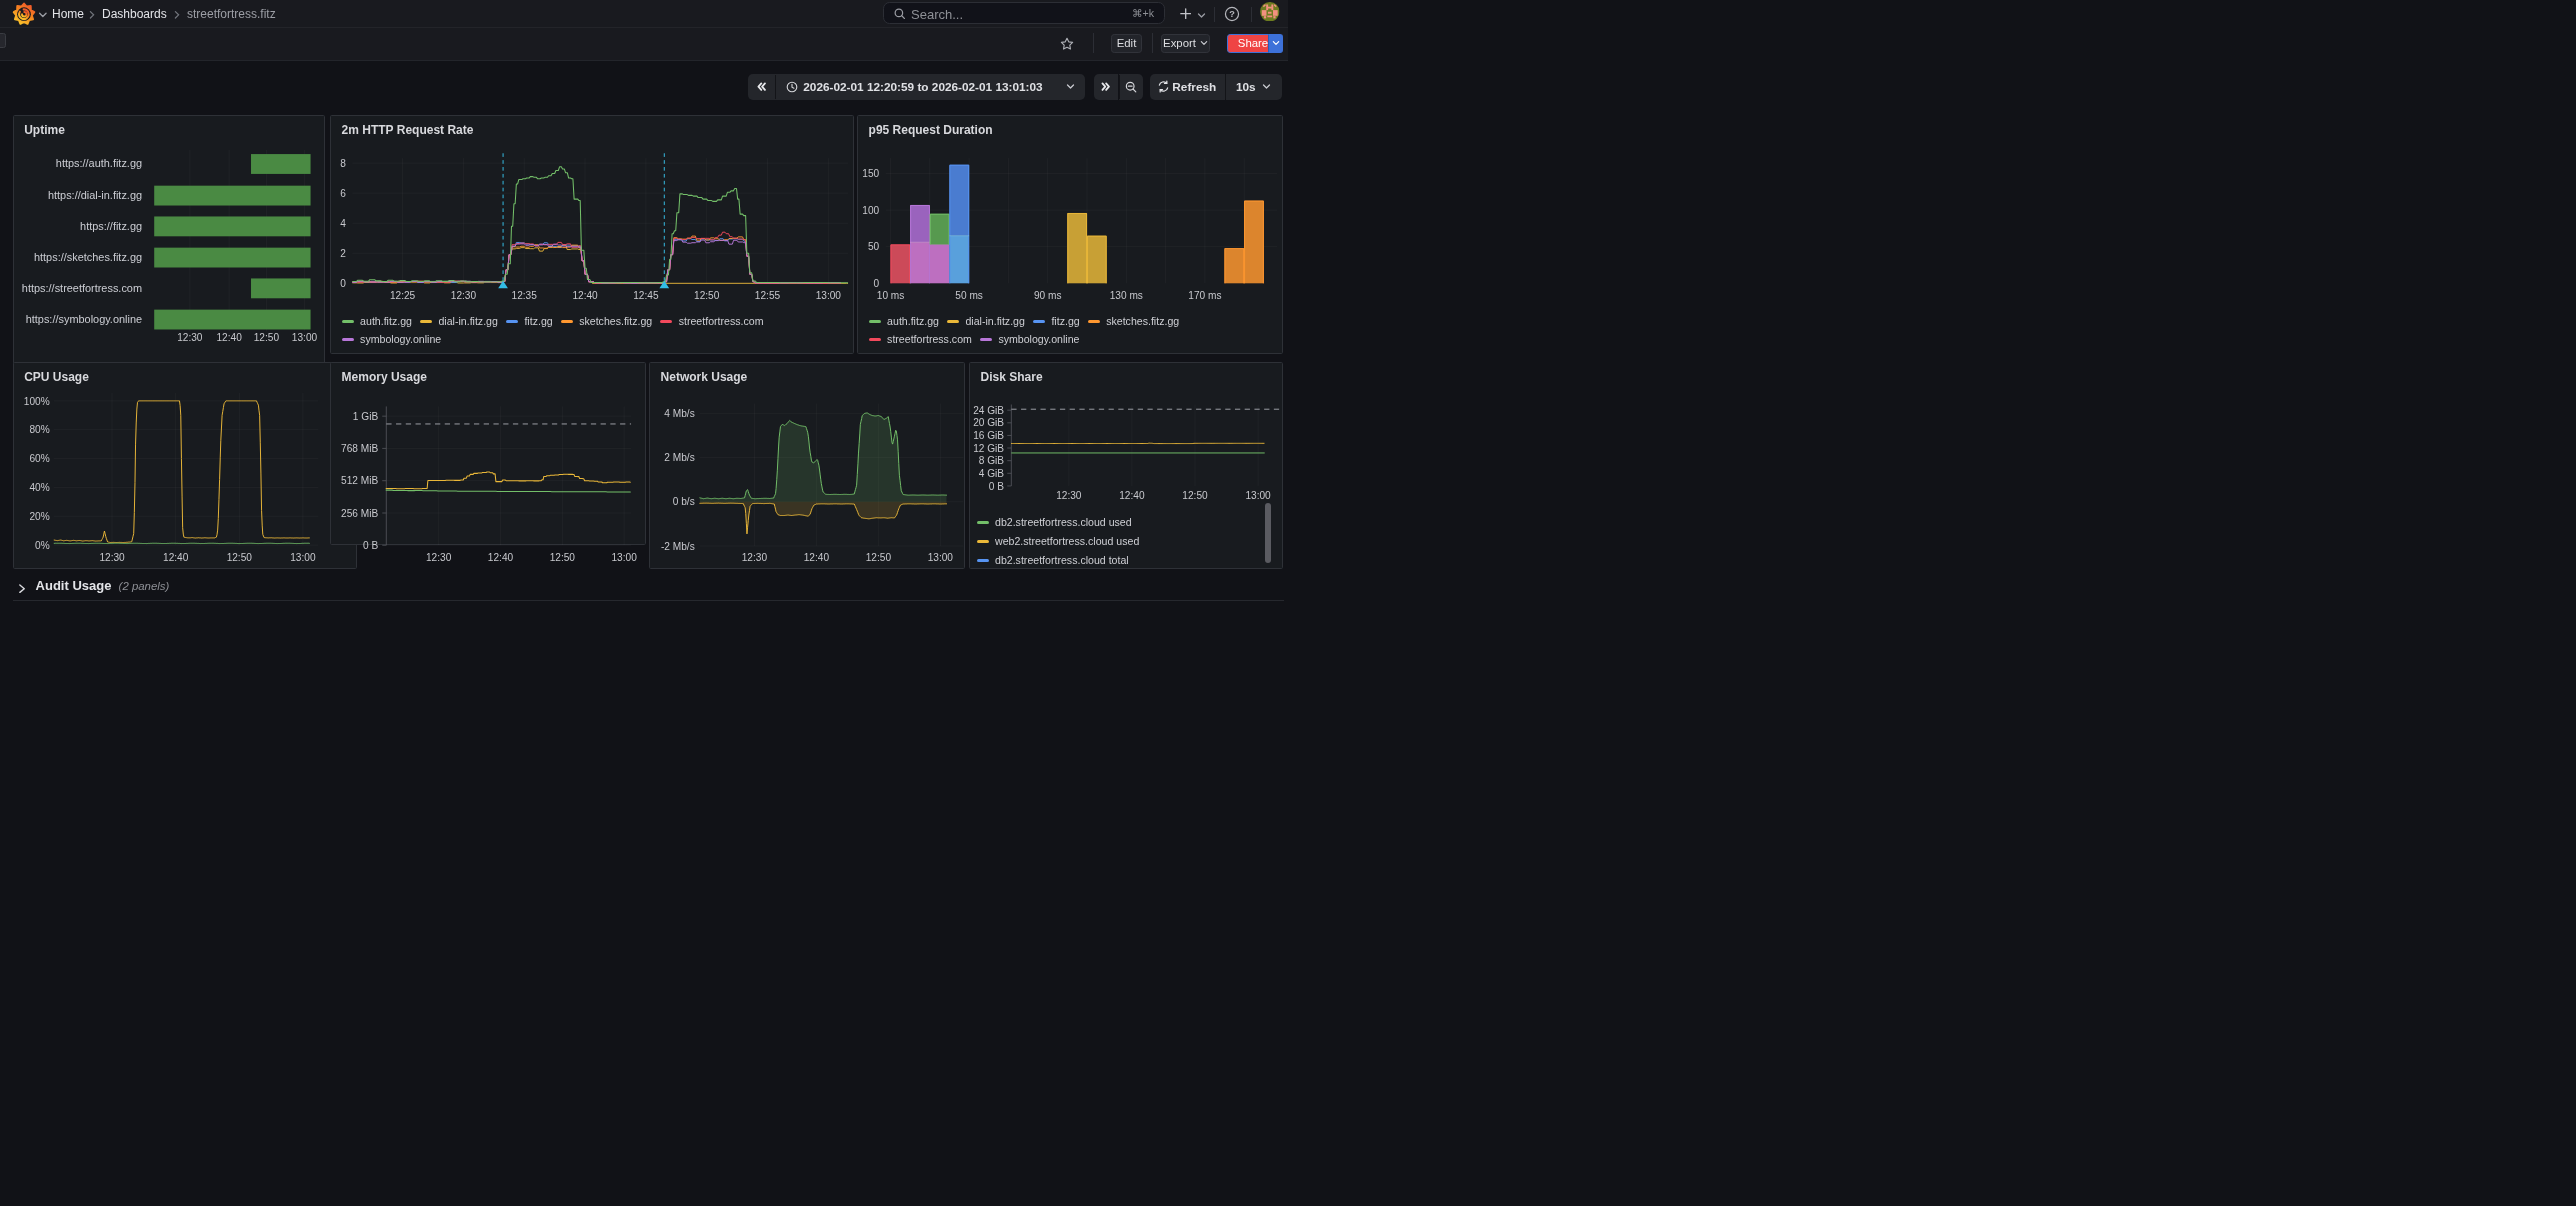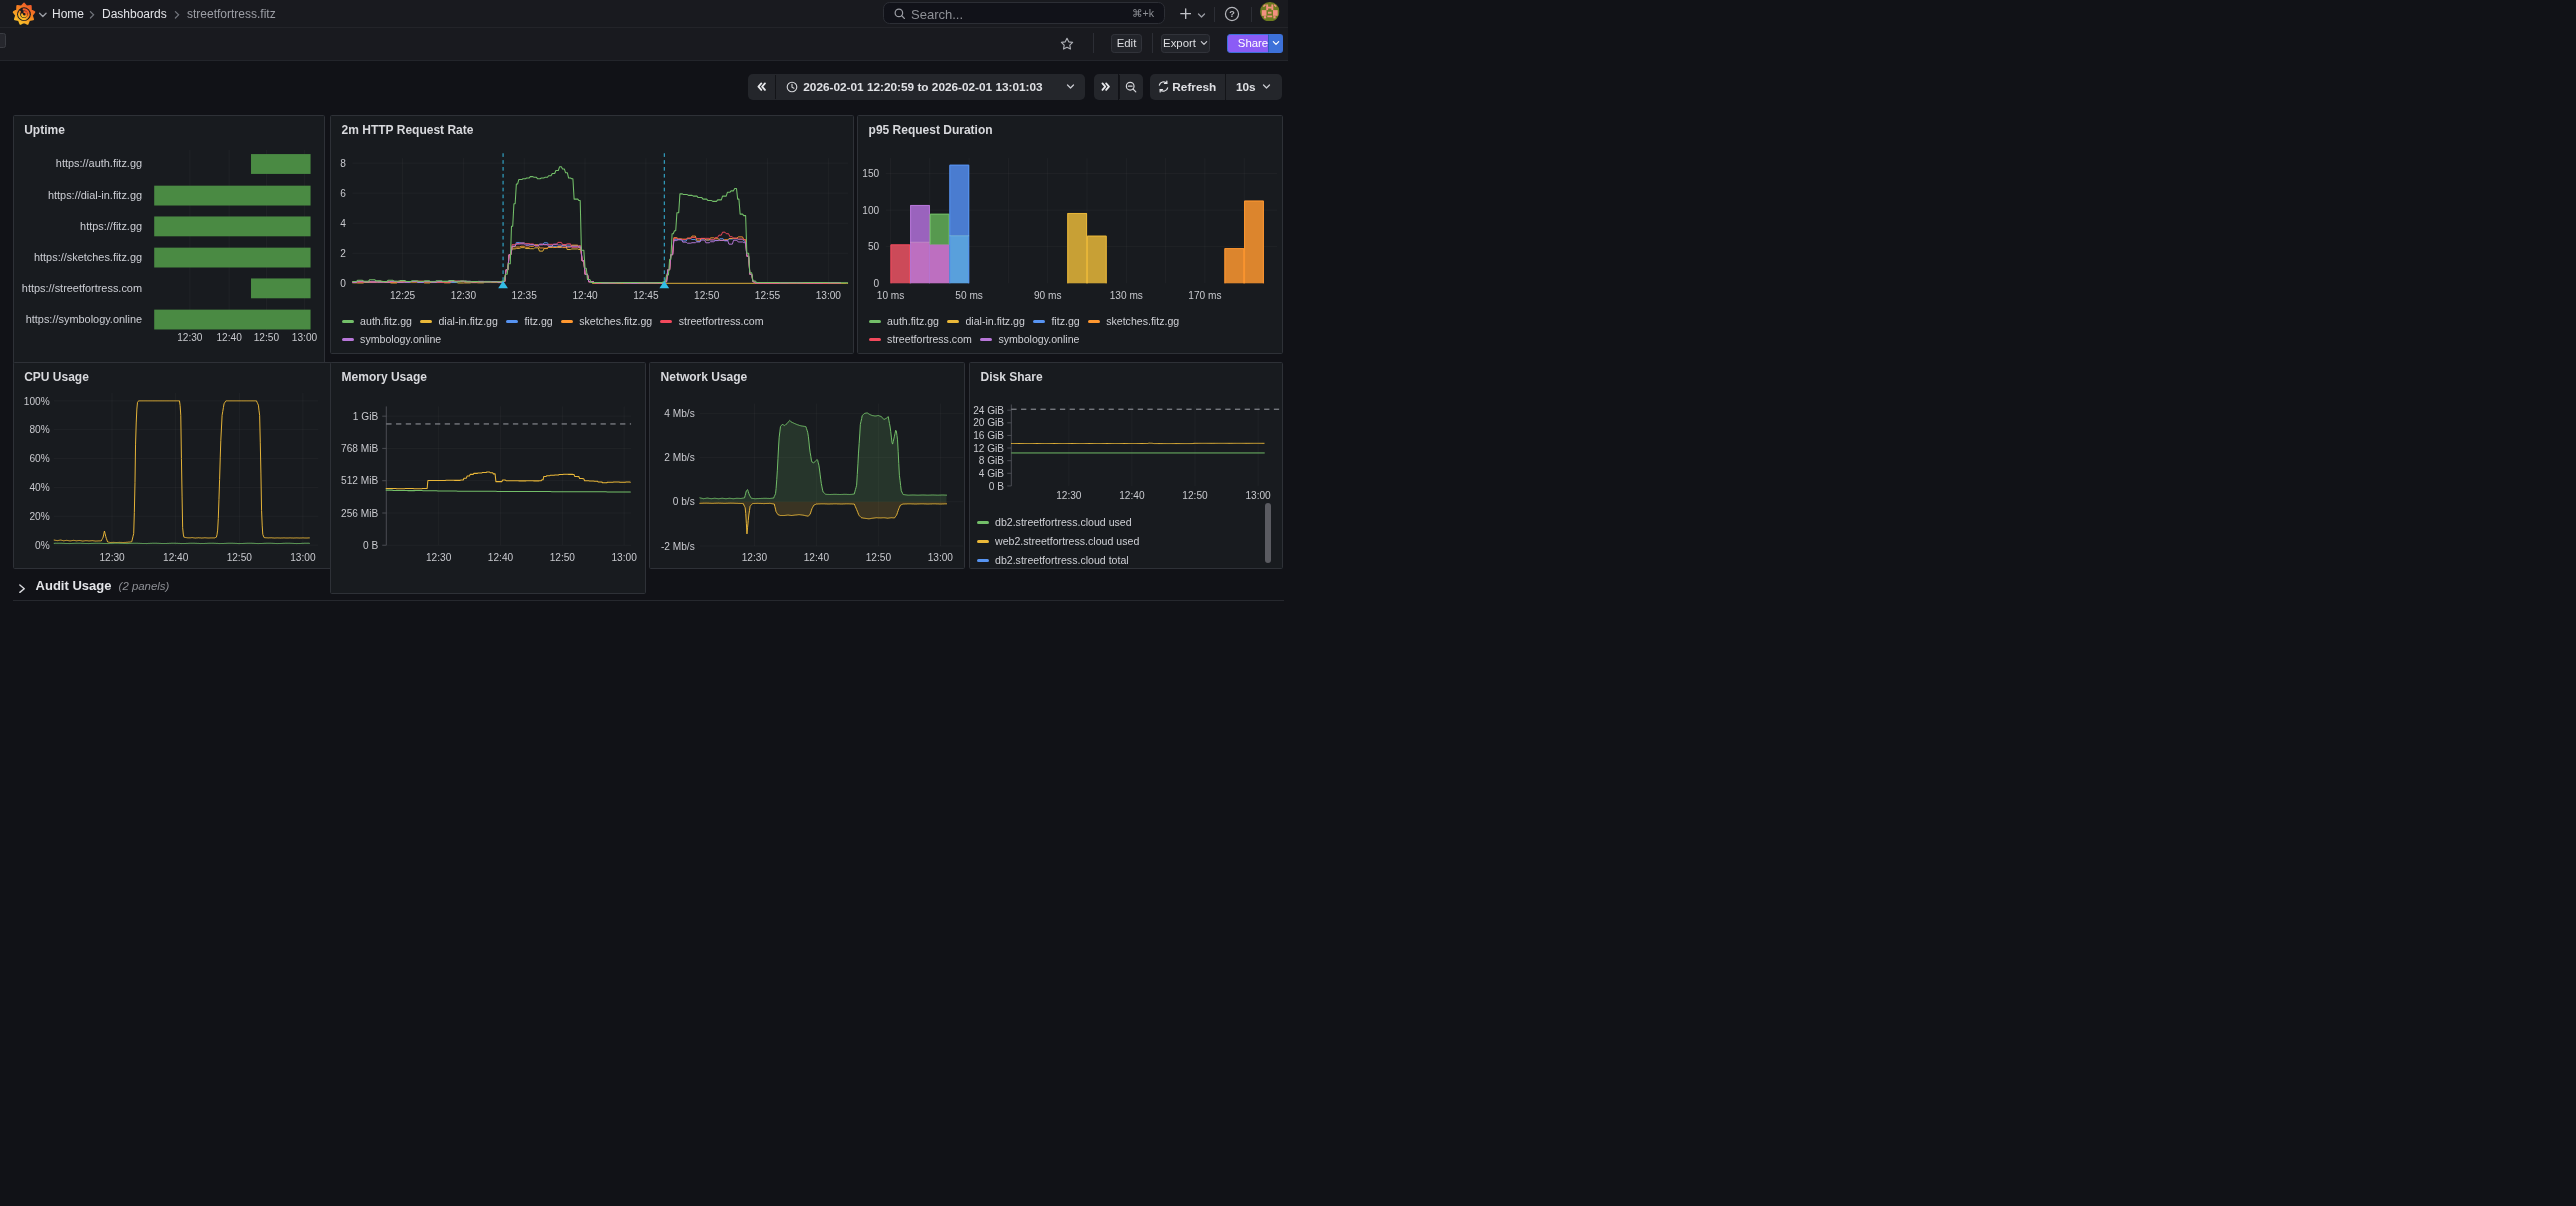--- a/index.html
+++ b/index.html
@@ -88,21 +88,21 @@
 <div style="position:absolute;z-index:6;left:-18px;top:33px;width:24px;height:15px;background:#26272d;border:0.8px solid #3a3c42;border-radius:2.4px;color:#e8e9ec;font-size:9px;font-weight:600;display:flex;align-items:center;justify-content:flex-end;padding-right:4.9px">e</div>
 <svg width="14" height="14" style="left:1060px;top:37px;z-index:6" viewBox="0 0 17 17">
     <path d="M8.5 1.6 L10.6 5.9 L15.3 6.6 L11.9 9.9 L12.7 14.6 L8.5 12.4 L4.3 14.6 L5.1 9.9 L1.7 6.6 L6.4 5.9 Z" fill="none" stroke="#aeb0b6" stroke-width="1.4" stroke-linejoin="round"></path>
   </svg>
 <div class="vdiv" style="left:1093px;top:33px;height:20px;z-index:6"></div>
 <div class="tbtn" style="left:1111px;width:31px;z-index:6">Edit</div>
 <div class="vdiv" style="left:1152px;top:33px;height:20px;z-index:6"></div>
 <div class="tbtn" style="left:1161px;width:49px;z-index:6">Export <svg width="8" height="8" viewBox="0 0 12 12" style="position:static;margin-left:4px">
       <path d="M2 4 L6 8 L10 4" stroke="#c9cad0" stroke-width="1.8" fill="none" stroke-linecap="round" stroke-linejoin="round"></path>
     </svg></div>
-<div class="tbtn" style="left:1227px;width:52px;background:#8b5cf6;border:0.8px solid #3d71d9;border-radius:3.2px 0 0 3.2px;color:#fff;z-index:6">Share</div>
+<div class="tbtn" style="left:1227px;width:52px;background:#ef4444;border:0.8px solid #3d71d9;border-radius:3.2px 0 0 3.2px;color:#fff;z-index:6">Share</div>
 <div class="tbtn" style="left:1268px;width:15.4px;background:#3d71d9;border:0.8px solid #3d71d9;border-left:0.8px solid #2e5cb8;border-radius:0 3.2px 3.2px 0;z-index:6">
     <svg width="8" height="8" viewBox="0 0 12 12" style="position:static">
       <path d="M2 4 L6 8 L10 4" stroke="#fff" stroke-width="1.8" fill="none" stroke-linecap="round" stroke-linejoin="round"></path>
     </svg>
   </div>
 <div class="timebtn" style="left:748px;width:27px;border-radius:4.9px 0 0 4.9px">
     <svg width="11.4" height="11.4" viewBox="0 0 14 14" style="position:static">
       <path d="M6.5 3 L3 7 L6.5 11 M11 3 L7.5 7 L11 11" stroke="#e8e9ec" stroke-width="2.2" fill="none" stroke-linecap="round" stroke-linejoin="round"></path>
     </svg>
   </div>
@@ -292,21 +292,21 @@
       <line x1="199.5" y1="36.5" x2="199.5" y2="224.5" stroke="rgba(204,204,220,0.055)" stroke-width="1"></line>
       <text x="199.5" y="244" font-size="12.5" fill="#c8c9ce" text-anchor="middle" font-family="Liberation Sans">12:40</text>
       <line x1="278.0" y1="36.5" x2="278.0" y2="224.5" stroke="rgba(204,204,220,0.055)" stroke-width="1"></line>
       <text x="278.0" y="244" font-size="12.5" fill="#c8c9ce" text-anchor="middle" font-family="Liberation Sans">12:50</text>
       <line x1="356.5" y1="36.5" x2="356.5" y2="224.5" stroke="rgba(204,204,220,0.055)" stroke-width="1"></line>
       <text x="356.5" y="244" font-size="12.5" fill="#c8c9ce" text-anchor="middle" font-family="Liberation Sans">13:00</text>
       <path d="M49.6,218.3 L50.4,218.4 L51.1,218.6 L51.9,218.7 L52.7,218.8 L53.5,219.0 L54.3,218.8 L55.1,218.7 L55.8,218.6 L56.6,218.4 L57.4,218.3 L58.2,218.4 L59.0,218.6 L59.8,218.8 L60.6,219.0 L61.3,219.2 L62.1,219.1 L62.9,218.9 L63.7,218.8 L64.5,218.7 L65.3,218.6 L66.1,218.8 L66.8,218.9 L67.6,219.1 L68.4,219.2 L69.2,219.3 L70.0,219.2 L70.8,219.1 L71.5,218.9 L72.3,218.8 L73.1,218.6 L73.9,218.7 L74.7,218.8 L75.5,218.9 L76.3,219.1 L77.0,219.2 L77.8,219.1 L78.6,219.0 L79.4,218.9 L80.2,218.9 L81.0,218.8 L81.8,218.9 L82.5,219.1 L83.3,219.2 L84.1,219.4 L84.9,219.5 L85.7,219.4 L86.5,219.3 L87.2,219.2 L88.0,219.1 L88.8,219.0 L89.6,219.1 L90.4,219.1 L91.2,219.2 L92.0,219.3 L92.7,219.3 L93.5,219.3 L94.3,219.2 L95.1,219.1 L95.9,219.1 L96.7,219.0 L97.5,219.1 L98.2,219.2 L99.0,219.3 L99.8,219.4 L100.6,219.5 L101.4,219.5 L102.2,219.4 L102.9,219.4 L103.7,219.4 L104.5,219.3 L105.3,219.3 L106.1,219.3 L106.9,219.3 L107.7,219.3 L108.4,217.8 L109.2,216.3 L110.0,214.7 L110.8,210.9 L111.6,207.1 L112.4,210.4 L113.2,213.8 L113.9,216.1 L114.7,218.3 L115.5,220.6 L116.3,220.8 L117.1,220.9 L117.9,221.1 L118.6,221.3 L119.4,221.3 L120.2,221.2 L121.0,221.2 L121.8,221.2 L122.6,221.1 L123.4,221.2 L124.1,221.2 L124.9,221.2 L125.7,221.3 L126.5,221.3 L127.3,221.3 L128.1,221.2 L128.9,221.2 L129.6,221.2 L130.4,221.1 L131.2,221.2 L132.0,221.2 L132.8,221.2 L133.6,221.3 L134.3,221.3 L135.1,221.3 L135.9,221.2 L136.7,221.2 L137.5,221.2 L138.3,221.1 L139.1,221.0 L139.8,221.0 L140.6,220.9 L141.4,220.8 L142.2,220.8 L143.0,220.7 L143.8,220.6 L144.6,220.5 L145.3,220.4 L146.1,217.0 L146.9,213.6 L147.7,210.3 L148.5,184.2 L149.3,147.4 L150.0,99.9 L150.8,73.8 L151.6,56.6 L152.4,48.3 L153.2,47.1 L154.0,46.5 L154.8,46.5 L155.5,46.5 L156.3,46.5 L157.1,46.5 L157.9,46.5 L158.7,46.5 L159.5,46.5 L160.3,46.5 L161.0,46.5 L161.8,46.5 L162.6,46.5 L163.4,46.5 L164.2,46.5 L165.0,46.5 L165.7,46.5 L166.5,46.5 L167.3,46.5 L168.1,46.5 L168.9,46.5 L169.7,46.5 L170.5,46.5 L171.2,46.5 L172.0,46.5 L172.8,46.5 L173.6,46.5 L174.4,46.5 L175.2,46.5 L176.0,46.5 L176.7,46.5 L177.5,46.5 L178.3,46.5 L179.1,46.5 L179.9,46.5 L180.7,46.5 L181.4,46.5 L182.2,46.5 L183.0,46.5 L183.8,46.5 L184.6,46.5 L185.4,46.5 L186.2,46.5 L186.9,46.5 L187.7,46.5 L188.5,46.5 L189.3,46.5 L190.1,46.5 L190.9,46.5 L191.7,46.5 L192.4,46.5 L193.2,46.5 L194.0,46.5 L194.8,46.5 L195.6,46.5 L196.4,46.5 L197.1,46.5 L197.9,46.5 L198.7,46.5 L199.5,46.5 L200.3,46.5 L201.1,46.5 L201.9,46.5 L202.6,46.5 L203.4,46.5 L204.2,46.5 L205.0,52.4 L205.8,64.3 L206.6,117.7 L207.4,164.0 L208.1,203.1 L208.9,210.9 L209.7,214.8 L210.5,214.9 L211.3,215.1 L212.1,215.2 L212.8,215.3 L213.6,215.4 L214.4,215.5 L215.2,215.5 L216.0,215.6 L216.8,215.5 L217.6,215.5 L218.3,215.4 L219.1,215.3 L219.9,215.2 L220.7,215.4 L221.5,215.5 L222.3,215.6 L223.1,215.7 L223.8,215.8 L224.6,215.7 L225.4,215.6 L226.2,215.6 L227.0,215.5 L227.8,215.4 L228.5,215.5 L229.3,215.6 L230.1,215.6 L230.9,215.7 L231.7,215.8 L232.5,215.7 L233.3,215.6 L234.0,215.6 L234.8,215.5 L235.6,215.4 L236.4,215.5 L237.2,215.6 L238.0,215.6 L238.8,215.7 L239.5,215.8 L240.3,215.7 L241.1,215.7 L241.9,215.7 L242.7,215.6 L243.5,215.6 L244.2,215.6 L245.0,215.6 L245.8,215.6 L246.6,215.6 L247.4,215.6 L248.2,215.3 L249.0,215.0 L249.7,214.7 L250.5,211.7 L251.3,206.0 L252.1,191.6 L252.9,168.4 L253.7,143.5 L254.5,116.8 L255.2,95.6 L256.0,80.0 L256.8,64.3 L257.6,59.6 L258.4,54.8 L259.2,50.1 L259.9,48.9 L260.7,47.7 L261.5,46.5 L262.3,46.5 L263.1,46.5 L263.9,46.5 L264.7,46.5 L265.4,46.5 L266.2,46.5 L267.0,46.5 L267.8,46.5 L268.6,46.5 L269.4,46.5 L270.2,46.5 L270.9,46.5 L271.7,46.5 L272.5,46.5 L273.3,46.5 L274.1,46.5 L274.9,46.5 L275.6,46.5 L276.4,46.5 L277.2,46.5 L278.0,46.5 L278.8,46.5 L279.6,46.5 L280.4,46.5 L281.1,46.5 L281.9,46.5 L282.7,46.5 L283.5,46.5 L284.3,46.5 L285.1,46.5 L285.9,46.5 L286.6,46.5 L287.4,46.5 L288.2,46.5 L289.0,46.5 L289.8,46.5 L290.6,46.5 L291.3,46.5 L292.1,46.5 L292.9,46.5 L293.7,46.5 L294.5,46.5 L295.3,46.5 L296.1,46.5 L296.8,46.5 L297.6,46.5 L298.4,46.5 L299.2,46.5 L300.0,48.3 L300.8,50.1 L301.6,51.8 L302.3,58.1 L303.1,64.3 L303.9,97.5 L304.7,136.7 L305.5,181.8 L306.3,200.8 L307.0,211.3 L307.8,213.3 L308.6,215.2 L309.4,215.3 L310.2,215.4 L311.0,215.4 L311.8,215.5 L312.5,215.5 L313.3,215.6 L314.1,215.6 L314.9,215.5 L315.7,215.5 L316.5,215.5 L317.3,215.4 L318.0,215.5 L318.8,215.6 L319.6,215.6 L320.4,215.7 L321.2,215.8 L322.0,215.7 L322.7,215.7 L323.5,215.7 L324.3,215.6 L325.1,215.6 L325.9,215.6 L326.7,215.7 L327.5,215.7 L328.2,215.7 L329.0,215.8 L329.8,215.7 L330.6,215.7 L331.4,215.7 L332.2,215.6 L333.0,215.6 L333.7,215.6 L334.5,215.7 L335.3,215.7 L336.1,215.7 L336.9,215.8 L337.7,215.7 L338.4,215.7 L339.2,215.7 L340.0,215.6 L340.8,215.6 L341.6,215.6 L342.4,215.7 L343.2,215.7 L343.9,215.7 L344.7,215.8 L345.5,215.7 L346.3,215.7 L347.1,215.7 L347.9,215.6 L348.7,215.6 L349.4,215.6 L350.2,215.7 L351.0,215.7 L351.8,215.7 L352.6,215.8 L353.4,215.7 L354.1,215.7 L354.9,215.7 L355.7,215.6 L356.5,215.6 L357.3,215.6 L358.1,215.7 L358.9,215.7 L359.6,215.7 L360.4,215.8 L361.2,215.7 L362.0,215.7 L362.8,215.7 L363.6,215.6 L364.4,215.6" fill="none" stroke="#EAB839" stroke-width="1.2" stroke-linejoin="round" stroke-linecap="round"></path>
       <path d="M49.6,222.3 L50.4,222.3 L51.1,222.2 L51.9,222.2 L52.7,222.2 L53.5,222.2 L54.3,222.2 L55.1,222.2 L55.8,222.2 L56.6,222.2 L57.4,222.2 L58.2,222.2 L59.0,222.2 L59.8,222.3 L60.6,222.3 L61.3,222.3 L62.1,222.4 L62.9,222.4 L63.7,222.5 L64.5,222.5 L65.3,222.5 L66.1,222.5 L66.8,222.5 L67.6,222.5 L68.4,222.6 L69.2,222.6 L70.0,222.5 L70.8,222.5 L71.5,222.5 L72.3,222.4 L73.1,222.4 L73.9,222.3 L74.7,222.3 L75.5,222.3 L76.3,222.2 L77.0,222.2 L77.8,222.2 L78.6,222.2 L79.4,222.2 L80.2,222.2 L81.0,222.2 L81.8,222.2 L82.5,222.2 L83.3,222.3 L84.1,222.3 L84.9,222.3 L85.7,222.4 L86.5,222.4 L87.2,222.5 L88.0,222.5 L88.8,222.5 L89.6,222.5 L90.4,222.5 L91.2,222.5 L92.0,222.6 L92.7,222.6 L93.5,222.5 L94.3,222.5 L95.1,222.4 L95.9,222.4 L96.7,222.4 L97.5,222.3 L98.2,222.3 L99.0,222.3 L99.8,222.2 L100.6,222.2 L101.4,222.2 L102.2,222.2 L102.9,222.2 L103.7,222.2 L104.5,222.2 L105.3,222.2 L106.1,222.2 L106.9,222.3 L107.7,222.3 L108.4,222.4 L109.2,222.4 L110.0,222.4 L110.8,222.5 L111.6,222.5 L112.4,222.5 L113.2,222.5 L113.9,222.5 L114.7,222.5 L115.5,222.6 L116.3,222.6 L117.1,222.5 L117.9,222.5 L118.6,222.4 L119.4,222.4 L120.2,222.4 L121.0,222.3 L121.8,222.3 L122.6,222.3 L123.4,222.2 L124.1,222.2 L124.9,222.2 L125.7,222.2 L126.5,222.2 L127.3,222.2 L128.1,222.2 L128.9,222.2 L129.6,222.2 L130.4,222.3 L131.2,222.3 L132.0,222.4 L132.8,222.4 L133.6,222.4 L134.3,222.5 L135.1,222.5 L135.9,222.5 L136.7,222.5 L137.5,222.5 L138.3,222.5 L139.1,222.6 L139.8,222.6 L140.6,222.5 L141.4,222.5 L142.2,222.4 L143.0,222.4 L143.8,222.4 L144.6,222.3 L145.3,222.3 L146.1,222.3 L146.9,222.2 L147.7,222.2 L148.5,222.2 L149.3,222.2 L150.0,222.2 L150.8,222.2 L151.6,222.2 L152.4,222.2 L153.2,222.3 L154.0,222.3 L154.8,222.3 L155.5,222.4 L156.3,222.4 L157.1,222.4 L157.9,222.5 L158.7,222.5 L159.5,222.5 L160.3,222.5 L161.0,222.5 L161.8,222.5 L162.6,222.5 L163.4,222.6 L164.2,222.5 L165.0,222.5 L165.7,222.4 L166.5,222.4 L167.3,222.4 L168.1,222.3 L168.9,222.3 L169.7,222.3 L170.5,222.2 L171.2,222.2 L172.0,222.2 L172.8,222.2 L173.6,222.2 L174.4,222.2 L175.2,222.2 L176.0,222.2 L176.7,222.3 L177.5,222.3 L178.3,222.3 L179.1,222.4 L179.9,222.4 L180.7,222.4 L181.4,222.5 L182.2,222.5 L183.0,222.5 L183.8,222.5 L184.6,222.5 L185.4,222.5 L186.2,222.5 L186.9,222.5 L187.7,222.5 L188.5,222.5 L189.3,222.4 L190.1,222.4 L190.9,222.4 L191.7,222.3 L192.4,222.3 L193.2,222.3 L194.0,222.2 L194.8,222.2 L195.6,222.2 L196.4,222.2 L197.1,222.2 L197.9,222.2 L198.7,222.2 L199.5,222.2 L200.3,222.3 L201.1,222.3 L201.9,222.3 L202.6,222.4 L203.4,222.4 L204.2,222.4 L205.0,222.5 L205.8,222.5 L206.6,222.6 L207.4,222.6 L208.1,222.5 L208.9,222.5 L209.7,222.5 L210.5,222.5 L211.3,222.5 L212.1,222.5 L212.8,222.4 L213.6,222.4 L214.4,222.4 L215.2,222.3 L216.0,222.3 L216.8,222.2 L217.6,222.2 L218.3,222.2 L219.1,222.2 L219.9,222.2 L220.7,222.2 L221.5,222.2 L222.3,222.2 L223.1,222.2 L223.8,222.3 L224.6,222.3 L225.4,222.3 L226.2,222.4 L227.0,222.4 L227.8,222.4 L228.5,222.5 L229.3,222.5 L230.1,222.6 L230.9,222.6 L231.7,222.5 L232.5,222.5 L233.3,222.5 L234.0,222.5 L234.8,222.5 L235.6,222.5 L236.4,222.4 L237.2,222.4 L238.0,222.4 L238.8,222.3 L239.5,222.3 L240.3,222.2 L241.1,222.2 L241.9,222.2 L242.7,222.2 L243.5,222.2 L244.2,222.2 L245.0,222.2 L245.8,222.2 L246.6,222.2 L247.4,222.3 L248.2,222.3 L249.0,222.3 L249.7,222.4 L250.5,222.4 L251.3,222.4 L252.1,222.5 L252.9,222.5 L253.7,222.6 L254.5,222.6 L255.2,222.5 L256.0,222.5 L256.8,222.5 L257.6,222.5 L258.4,222.5 L259.2,222.5 L259.9,222.4 L260.7,222.4 L261.5,222.4 L262.3,222.3 L263.1,222.3 L263.9,222.2 L264.7,222.2 L265.4,222.2 L266.2,222.2 L267.0,222.2 L267.8,222.2 L268.6,222.2 L269.4,222.2 L270.2,222.2 L270.9,222.3 L271.7,222.3 L272.5,222.3 L273.3,222.4 L274.1,222.4 L274.9,222.4 L275.6,222.5 L276.4,222.5 L277.2,222.6 L278.0,222.6 L278.8,222.5 L279.6,222.5 L280.4,222.5 L281.1,222.5 L281.9,222.5 L282.7,222.5 L283.5,222.4 L284.3,222.4 L285.1,222.3 L285.9,222.3 L286.6,222.3 L287.4,222.2 L288.2,222.2 L289.0,222.2 L289.8,222.2 L290.6,222.2 L291.3,222.2 L292.1,222.2 L292.9,222.2 L293.7,222.2 L294.5,222.3 L295.3,222.3 L296.1,222.3 L296.8,222.4 L297.6,222.4 L298.4,222.5 L299.2,222.5 L300.0,222.5 L300.8,222.6 L301.6,222.6 L302.3,222.6 L303.1,222.5 L303.9,222.5 L304.7,222.5 L305.5,222.5 L306.3,222.5 L307.0,222.4 L307.8,222.4 L308.6,222.3 L309.4,222.3 L310.2,222.3 L311.0,222.2 L311.8,222.2 L312.5,222.2 L313.3,222.2 L314.1,222.2 L314.9,222.2 L315.7,222.2 L316.5,222.2 L317.3,222.2 L318.0,222.3 L318.8,222.3 L319.6,222.3 L320.4,222.4 L321.2,222.4 L322.0,222.5 L322.7,222.5 L323.5,222.5 L324.3,222.6 L325.1,222.6 L325.9,222.6 L326.7,222.5 L327.5,222.5 L328.2,222.5 L329.0,222.5 L329.8,222.5 L330.6,222.4 L331.4,222.4 L332.2,222.3 L333.0,222.3 L333.7,222.3 L334.5,222.2 L335.3,222.2 L336.1,222.2 L336.9,222.2 L337.7,222.2 L338.4,222.2 L339.2,222.2 L340.0,222.2 L340.8,222.2 L341.6,222.3 L342.4,222.3 L343.2,222.3 L343.9,222.4 L344.7,222.4 L345.5,222.5 L346.3,222.5 L347.1,222.5 L347.9,222.6 L348.7,222.6 L349.4,222.6 L350.2,222.5 L351.0,222.5 L351.8,222.5 L352.6,222.5 L353.4,222.5 L354.1,222.4 L354.9,222.4 L355.7,222.3 L356.5,222.3 L357.3,222.3 L358.1,222.2 L358.9,222.2 L359.6,222.2 L360.4,222.2 L361.2,222.2 L362.0,222.2 L362.8,222.2 L363.6,222.2 L364.4,222.3" fill="none" stroke="#73BF69" stroke-width="1.2" stroke-linejoin="round" stroke-linecap="round"></path>
     </svg>
   </div>
-<div class="panel" style="left:330px;top:362px;width:316px;height:232px">
+<div class="panel" style="left:330px;top:362px;width:316px;height:183px">
     <div class="ptitle">Memory Usage</div>
     <svg width="316" height="207" viewBox="0 0 389 255">
       <line x1="68" y1="224.5" x2="369.5" y2="224.5" stroke="rgba(204,204,220,0.055)" stroke-width="1"></line>
       <line x1="63" y1="224.5" x2="68" y2="224.5" stroke="#55585e" stroke-width="1"></line>
       <text x="58" y="229.0" font-size="12.5" fill="#c8c9ce" text-anchor="end" font-family="Liberation Sans">0 B</text>
       <line x1="68" y1="184.8" x2="369.5" y2="184.8" stroke="rgba(204,204,220,0.055)" stroke-width="1"></line>
       <line x1="63" y1="184.8" x2="68" y2="184.8" stroke="#55585e" stroke-width="1"></line>
       <text x="58" y="189.2" font-size="12.5" fill="#c8c9ce" text-anchor="end" font-family="Liberation Sans">256 MiB</text>
       <line x1="68" y1="145.0" x2="369.5" y2="145.0" stroke="rgba(204,204,220,0.055)" stroke-width="1"></line>
       <line x1="63" y1="145.0" x2="68" y2="145.0" stroke="#55585e" stroke-width="1"></line>

